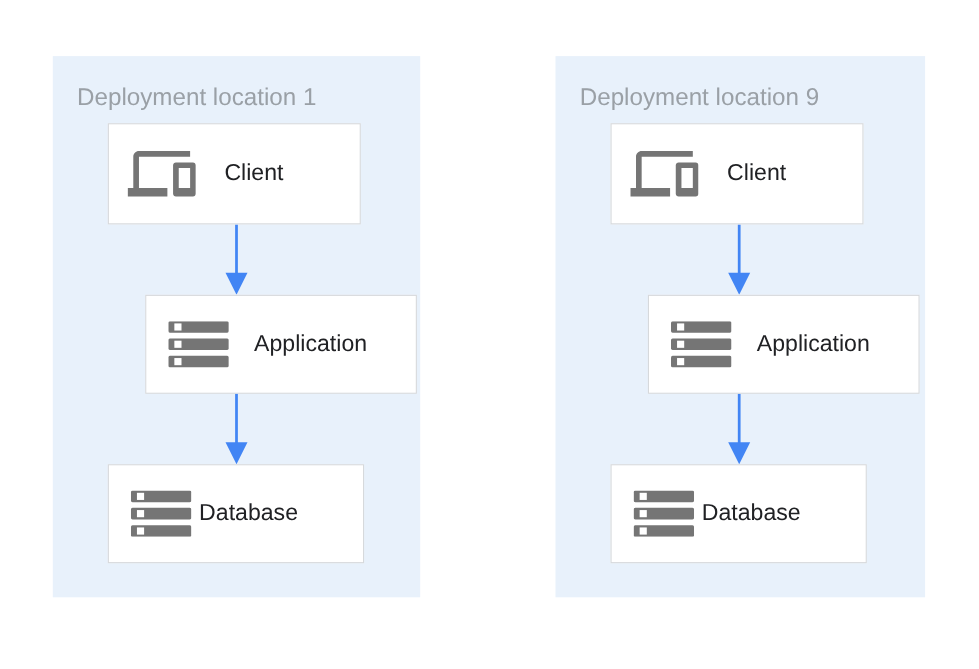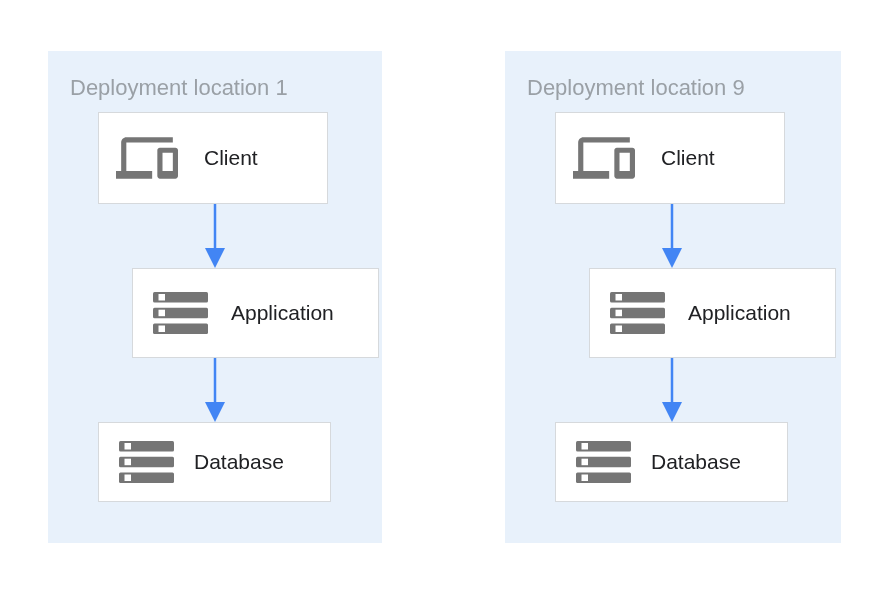--- a/index.html
+++ b/index.html
@@ -20,21 +20,21 @@
   .panel.p1{left:48px;}
   .panel.p2{left:505px;width:336px;}
   .panel-title{position:absolute;left:22px;top:24px;
     font-size:22px;line-height:26px;font-weight:400;
     color:var(--title-gray);white-space:nowrap;}
   .node{position:absolute;display:flex;align-items:center;
     background:var(--node-background);border:1px solid var(--node-border);
     padding-left:17px;}
   .node-client{left:50px;top:61px;width:230px;height:92px;gap:26px;}
   .node-application{left:44px;top:217px;width:247px;height:90px;gap:23px;padding-left:20px;margin-left:40px;}
-  .node-database{left:50px;top:371px;width:233px;height:80px;gap:20px;padding-left:20px;}
+  .node-database{left:50px;top:371px;width:233px;height:90px;gap:7px;padding-left:20px;}
   .node-label{font-size:21px;color:var(--label-color);white-space:nowrap;}
   .icon{flex:0 0 auto;display:flex;align-items:center;justify-content:center;
     color:var(--icon-gray);}
   .arrow{position:absolute;left:155px;width:24px;height:64px;}
   .arrow.a1{top:153px;}
   .arrow.a2{top:307px;}
   .arrow line{stroke:var(--arrow-blue);stroke-width:2.5;}
   .arrow polygon{fill:var(--arrow-blue);}
 </style>
 </head>

